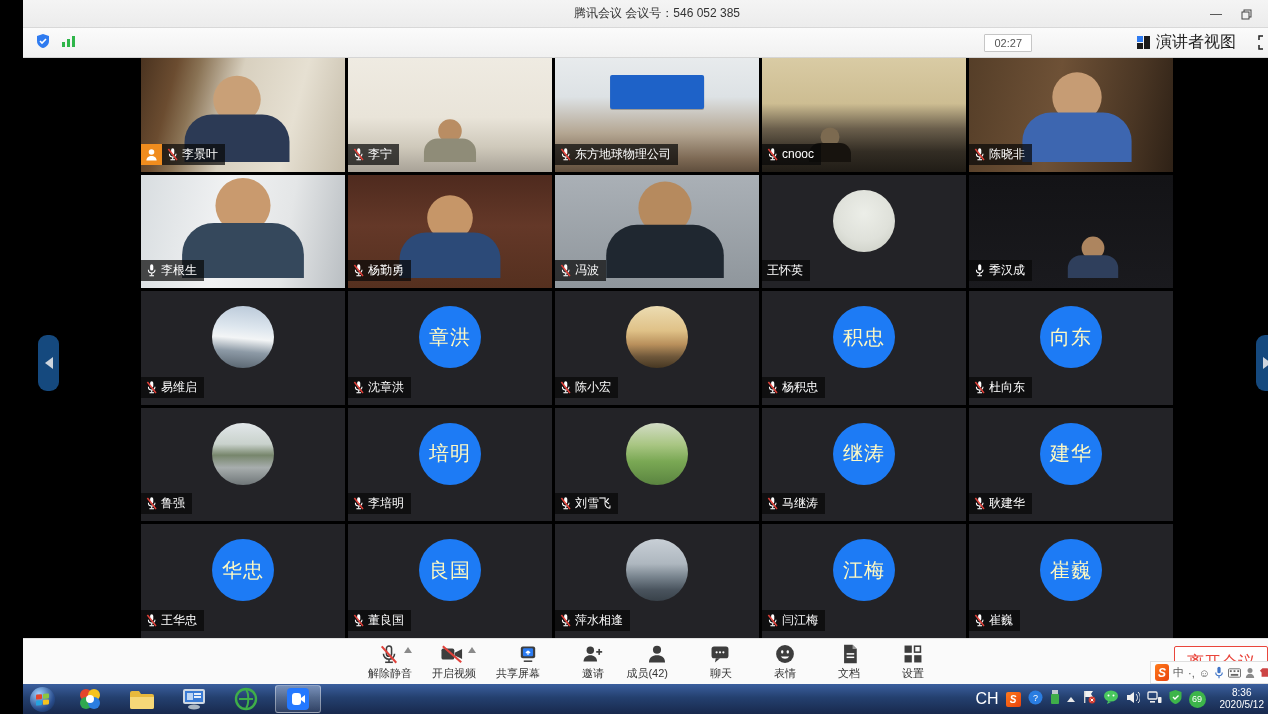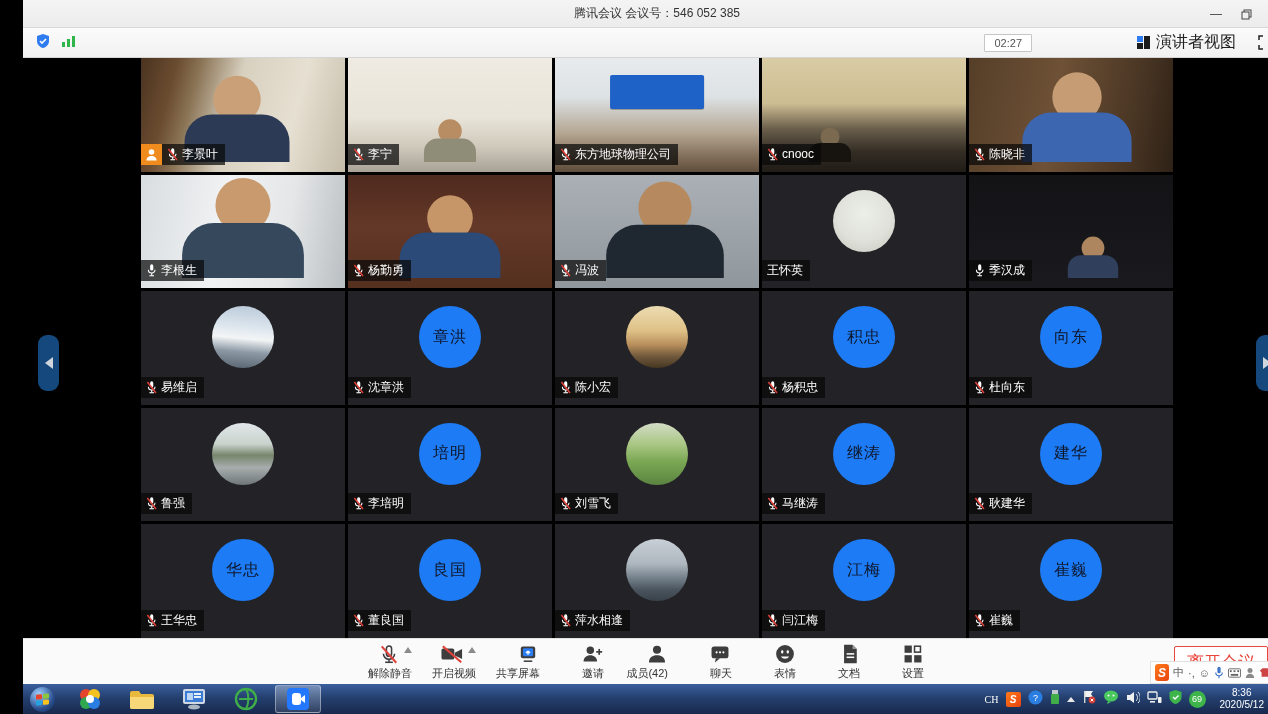--- a/index.html
+++ b/index.html
@@ -37,21 +37,21 @@
   .tile { position:relative; background:#232327; overflow:hidden; }
   .scene { position:absolute; inset:0; }
   .panel { position:absolute; left:50%; top:15%; width:46%; height:30%;
     transform:translateX(-50%); border-radius:2px; box-shadow:0 1px 0 rgba(0,0,0,.25); }
   .fig { position:absolute; left:50%; bottom:10px; width:90px; margin-left:-45px;
     display:flex; flex-direction:column; align-items:center; transform-origin:50% 100%; }
   .fig-head { width:38px; height:38px; border-radius:50%; }
   .fig-body { width:84px; height:38px; border-radius:22px 22px 0 0; margin-top:-7px; }
   .circ { position:absolute; left:50%; top:15px; transform:translateX(-50%);
     width:62px; height:62px; border-radius:50%; display:flex; align-items:center;
-    justify-content:center; color:#0f172a; font-size:16px; letter-spacing:1px; }
+    justify-content:center; color:#fef9c3; font-size:20px; letter-spacing:1px; }
   .nb { position:absolute; left:0; bottom:7px; display:flex; align-items:center; z-index:3; }
   .nb .host { width:21px; height:21px; background:#f08c1e; display:flex;
     align-items:center; justify-content:center; flex:0 0 auto; }
   .nb .lab { display:flex; align-items:center; gap:4px; background:rgba(8,8,8,.72);
     color:#fff; font-size:12px; padding:0 7px 0 5px; height:21px; white-space:nowrap; }
   .bmic { display:flex; align-items:center; }
 
   
   .nav { position:absolute; width:21px; height:56px; background:#15497e; border-radius:9px;
     top:277px; display:flex; align-items:center; justify-content:center; cursor:pointer; }
@@ -102,21 +102,21 @@
     display:flex; align-items:center; justify-content:center; }
   .flag4 { display:grid; grid-template-columns:6px 6px; grid-template-rows:5px 5px; gap:1px;
     transform:skewY(-6deg); }
   .flag4 i { display:block; border-radius:1px; }
   .tb-apps { display:flex; align-items:center; gap:6px; margin-left:8px; }
   .tb-app { width:46px; height:28px; display:flex; align-items:center; justify-content:center;
     border-radius:3px; cursor:pointer; }
   .tb-app.active { background:linear-gradient(180deg,rgba(255,255,255,.32),rgba(255,255,255,.10));
     border:1px solid rgba(255,255,255,.38); }
   .tray { margin-left:auto; display:flex; align-items:center; gap:7px; padding-right:4px; }
-  .tray-lang { color:#fff; font-size:10px;font-family:Liberation Serif, serif; }
+  .tray-lang { color:#fff; font-size:16px; }
   .tray-s { width:15px; height:15px; background:linear-gradient(135deg,#ff7a1a,#e8420e);
     color:#fff; font-weight:bold; font-size:10px; display:flex; align-items:center;
     justify-content:center; border-radius:2px; font-style:italic; }
   .tray-badge { width:17px; height:17px; border-radius:50%; background:#3db54a; color:#fff;
     font-size:9px; display:flex; align-items:center; justify-content:center; }
   .clock { color:#fff; font-size:10px; text-align:center; line-height:1.25; padding:0 7px; }
   .showdesk { width:9px; height:30px; background:rgba(255,255,255,.14);
     border-left:1px solid rgba(255,255,255,.35); }
   .tray-caret { width:0; height:0; border-left:4px solid transparent; border-right:4px solid transparent;
     border-bottom:5px solid #e8e8e8; }

